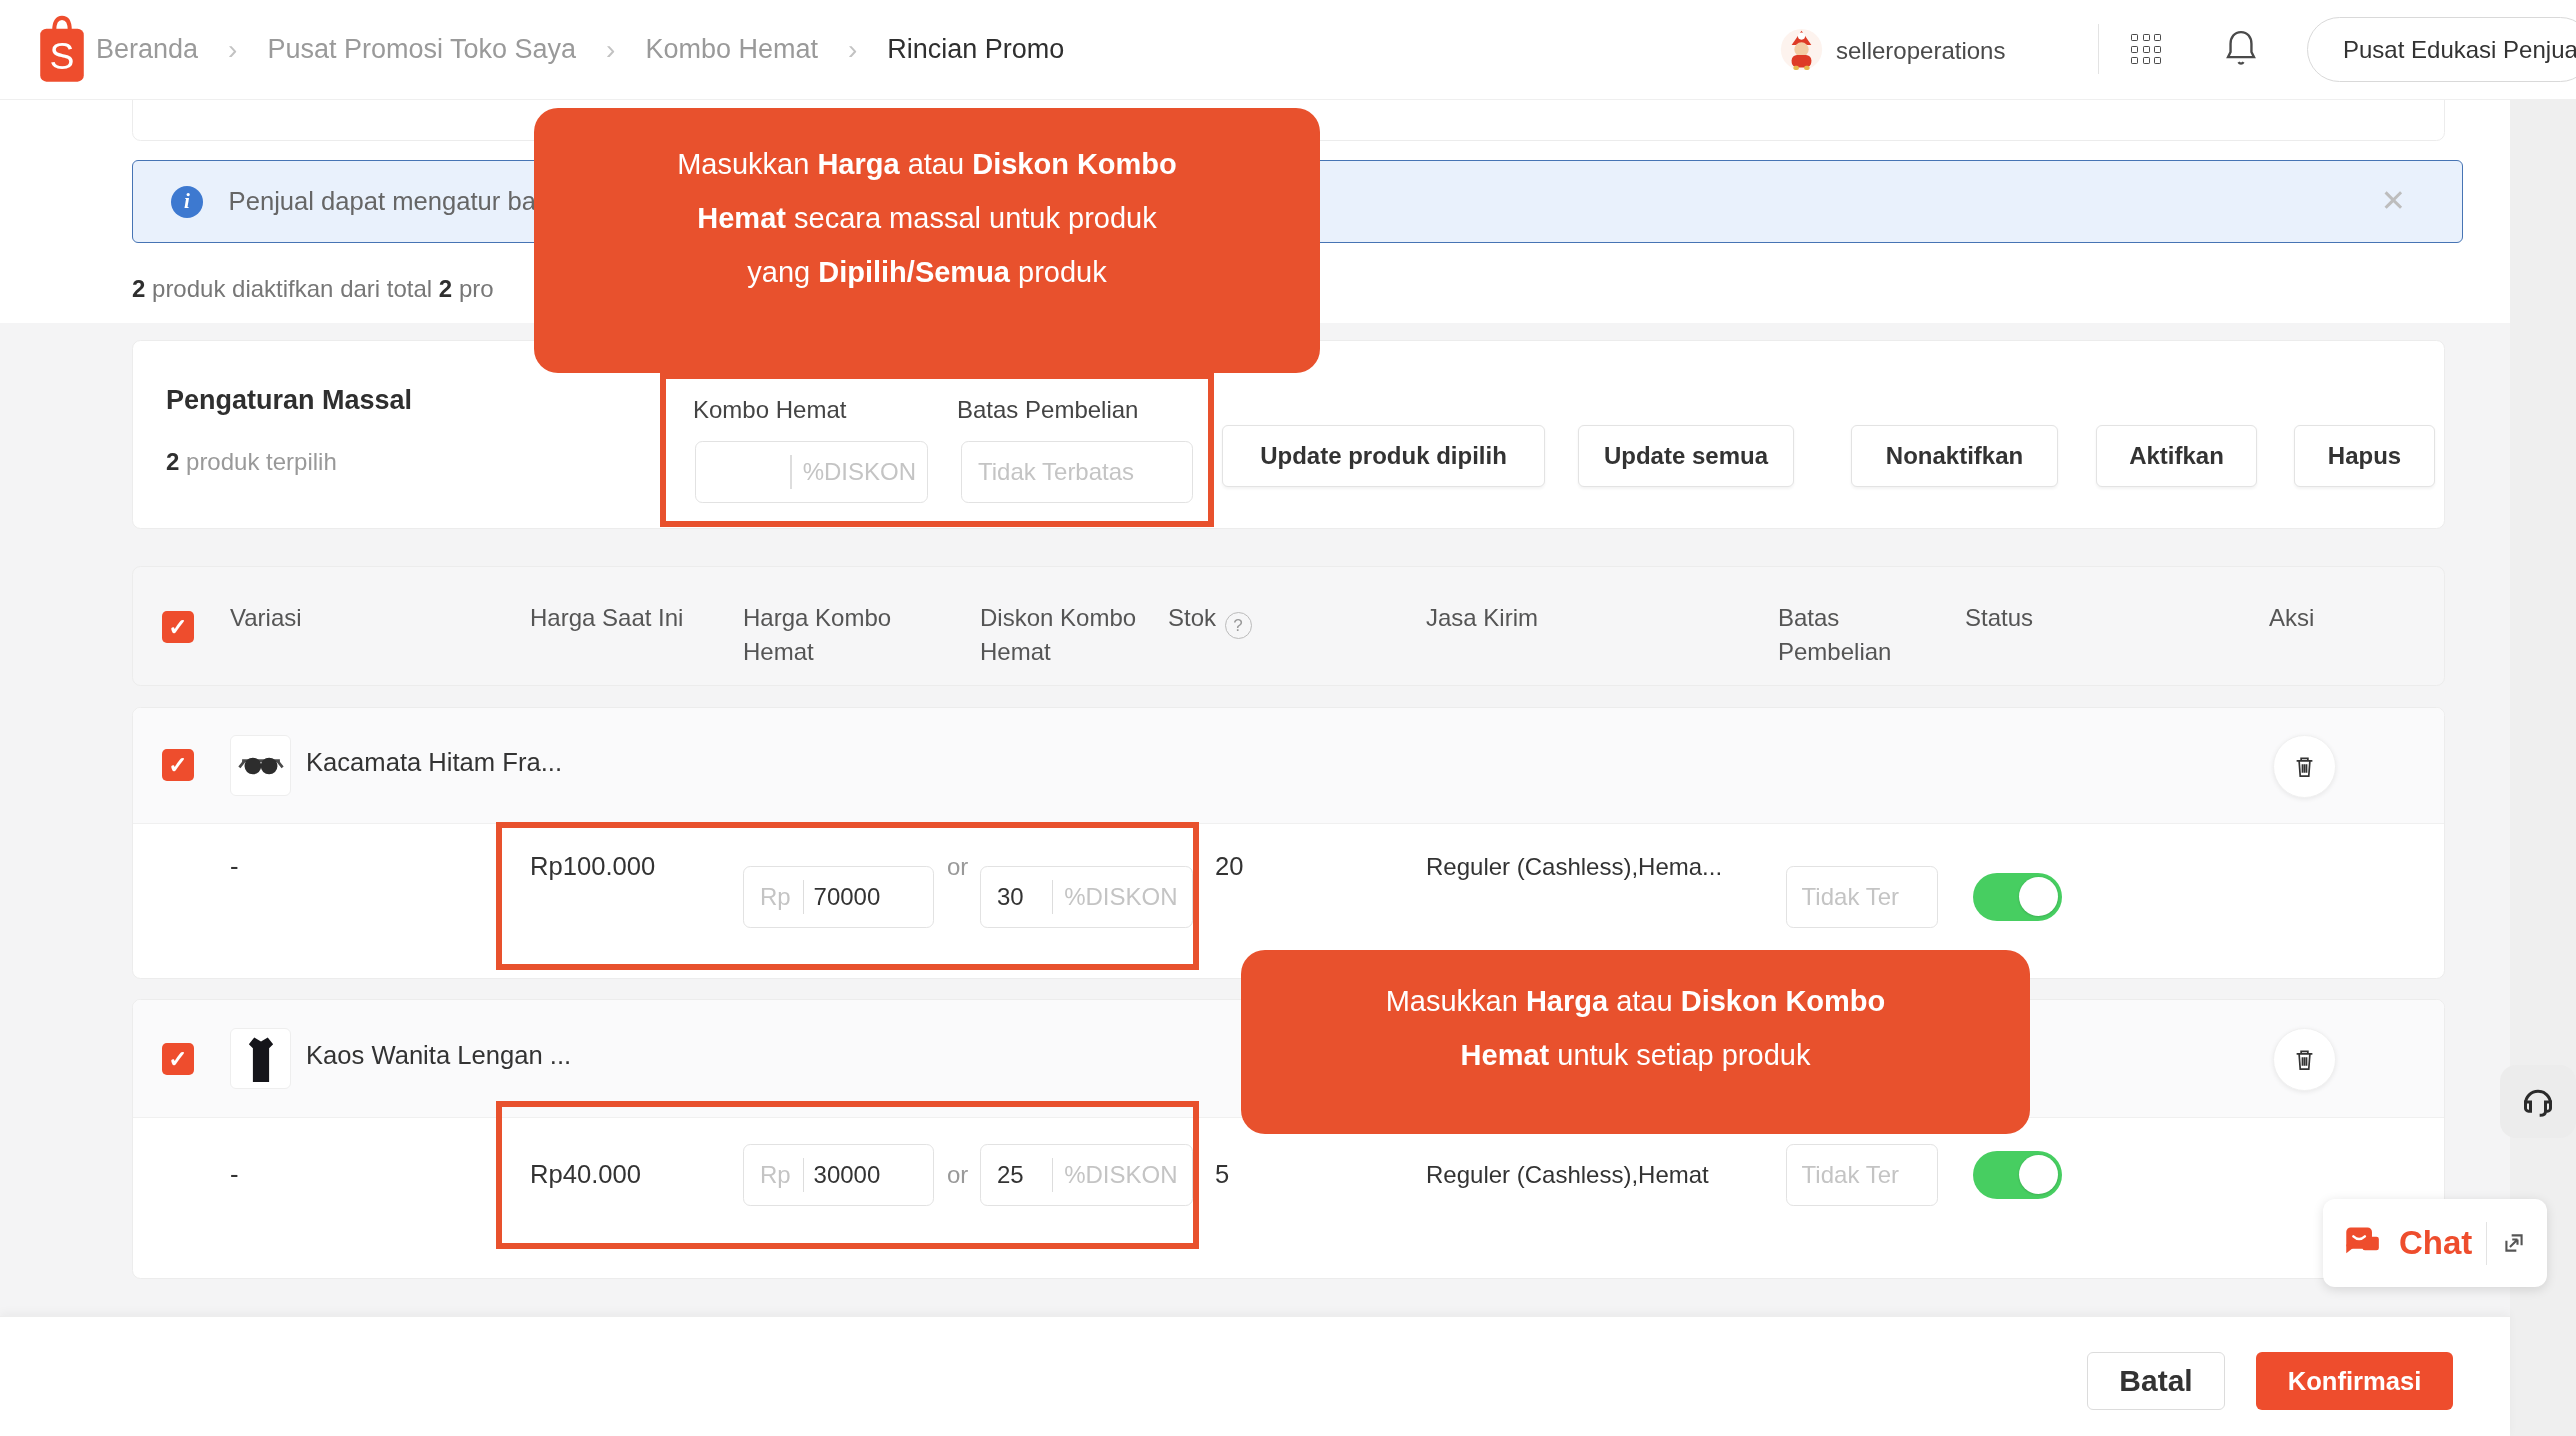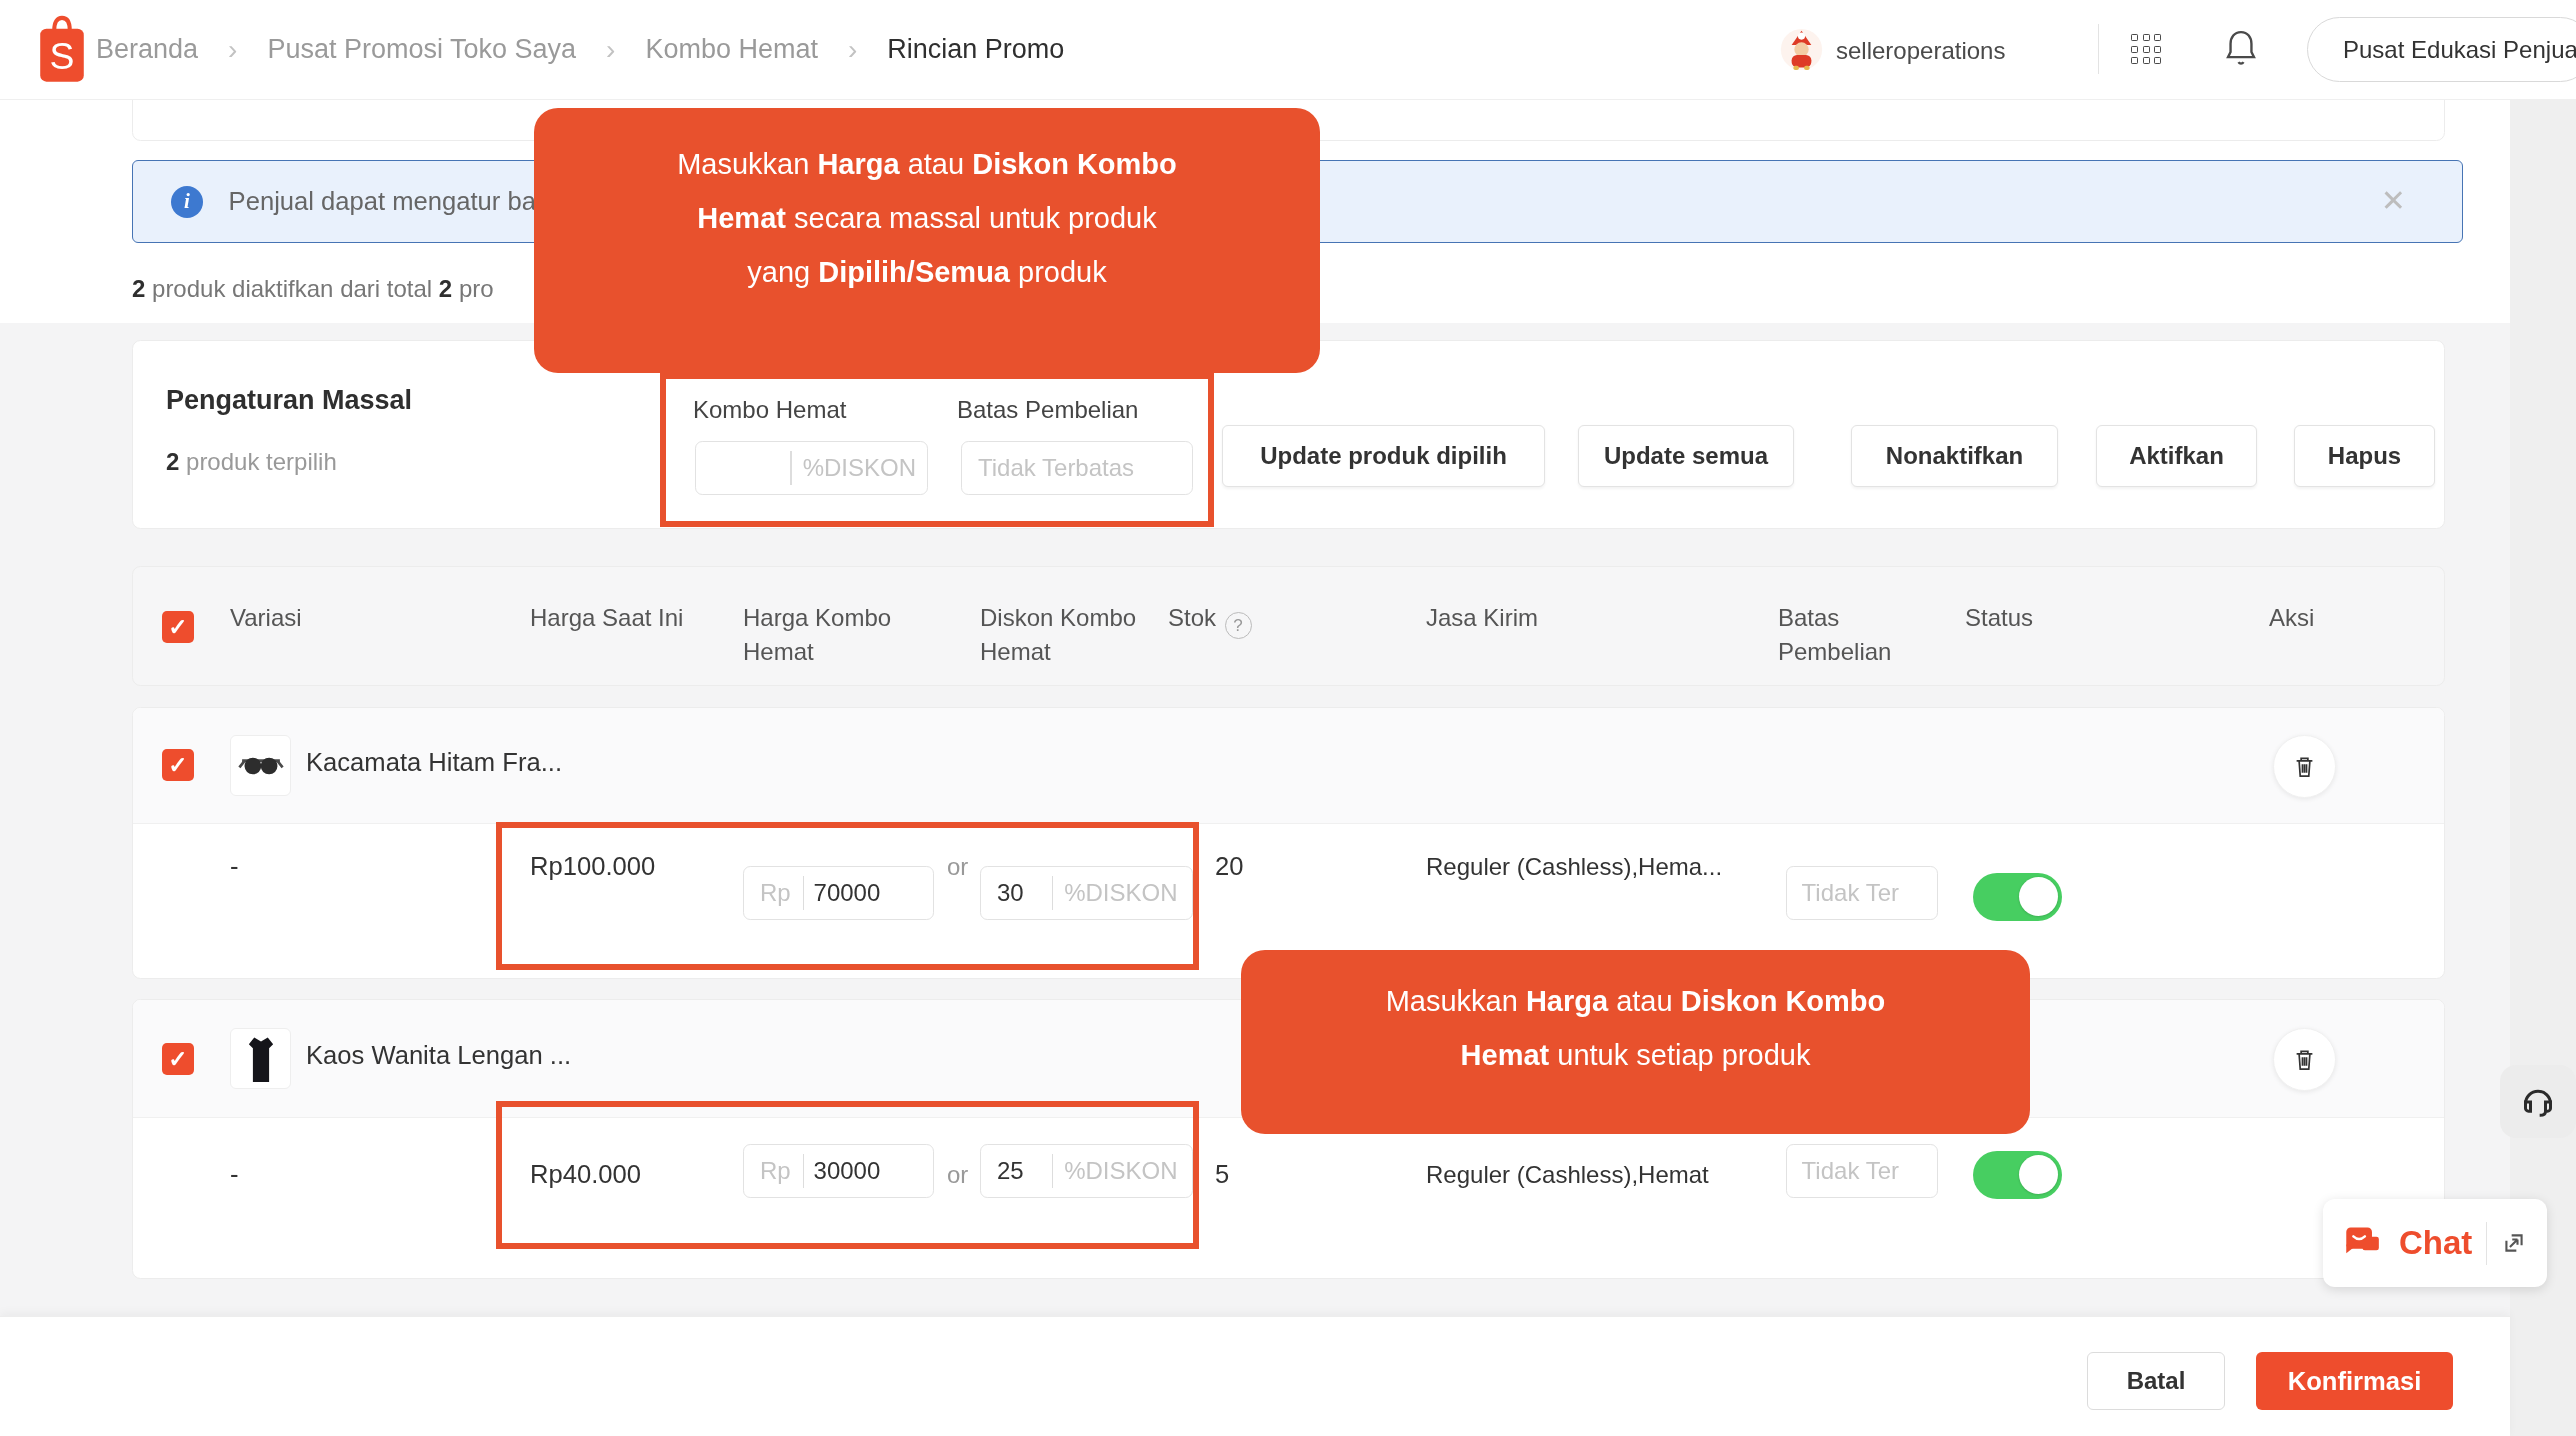--- a/index.html
+++ b/index.html
@@ -31,21 +31,21 @@
   
   .tip{background:#E8512D;border-radius:24px;color:#fff;text-align:center;z-index:60;}
   .tip .ln{font-size:29px;line-height:54px;white-space:nowrap;}
   .tip b{font-weight:700;}
   
   .hibox{border:6.7px solid #E8512D;box-sizing:border-box;z-index:50;pointer-events:none;}
   
   .ptitle{font-size:27px;font-weight:700;color:#2f2f2f;}
   .psub{font-size:24px;color:#999;}
   .flabel{font-size:24px;color:#444;white-space:nowrap;}
-  .ibox{box-sizing:border-box;background:#fff;border:1.2px solid #e2e2e2;border-radius:7.3px;height:54px;
+  .ibox{box-sizing:border-box;background:#fff;border:1.2px solid #e2e2e2;border-radius:7.3px;height:62px;
         display:flex;align-items:center;overflow:hidden;}
   .ibox .sep{width:1.2px;height:34px;background:#ddd;flex:0 0 auto;}
   .ibox .sfx{color:#c4c4c4;font-size:24px;padding:0 11px;white-space:nowrap;}
   .ibox .pfx{color:#c4c4c4;font-size:24px;padding:0 12px 0 16px;white-space:nowrap;}
   .ipt{border:none;outline:none;font-family:inherit;font-size:24px;color:#333;min-width:0;background:transparent;}
   .ipt::placeholder{color:#c4c4c4;}
   .wbtn{box-sizing:border-box;height:62px;background:#fff;border:1.2px solid #e3e3e3;border-radius:6px;
         display:flex;align-items:center;justify-content:center;font-size:24px;font-weight:700;color:#333;
         box-shadow:0 1.2px 3px rgba(0,0,0,.05);cursor:pointer;white-space:nowrap;}
   
@@ -65,21 +65,21 @@
   .jasa{font-size:24px;}
   .trashbtn{width:61px;height:61px;border-radius:50%;background:#fff;border:1.2px solid #f0f0f0;
             box-shadow:0 1.2px 4.9px rgba(0,0,0,.08);display:flex;align-items:center;justify-content:center;cursor:pointer;}
   .toggle{width:89px;height:48px;border-radius:24px;background:#47CE61;position:relative;cursor:pointer;}
   .toggle .knob{position:absolute;right:4.3px;top:4.3px;width:39px;height:39px;border-radius:50%;background:#fff;
                 box-shadow:0 0.6px 2.4px rgba(0,0,0,.2);}
   
   .footer{left:0;top:1316px;width:2510px;height:121px;background:#fff;border-top:0.6px solid #ededed;
           box-shadow:0 -3.7px 8.5px rgba(0,0,0,.04);z-index:30;}
   .btn-cancel{box-sizing:border-box;width:138px;height:58px;background:#fff;border:1.2px solid #dcdcdc;border-radius:6px;
-              display:flex;align-items:center;justify-content:center;font-size:24px;font-weight:600;color:#333;cursor:pointer;}
+              display:flex;align-items:center;justify-content:center;font-size:30px;font-weight:600;color:#333;cursor:pointer;}
   .btn-confirm{width:197px;height:58px;background:#EE4D2D;border-radius:6px;display:flex;align-items:center;
                justify-content:center;font-size:25.6px;font-weight:600;color:#ffffff;cursor:pointer;}
   
   .chatcard{left:2323px;top:1199px;width:224px;height:88px;background:#fff;border-radius:12px;
             box-shadow:0 2.4px 11px rgba(0,0,0,.12);display:flex;align-items:center;justify-content:center;gap:13.4px;z-index:40;}
   .chatlabel{font-size:33px;font-weight:700;color:#EE4D2D;}
   .headset{left:2500px;top:1065px;width:76px;height:73px;background:#ECECEC;border-radius:16px;
            display:flex;align-items:center;justify-content:center;z-index:40;}
   .rstrip{left:2510px;top:99px;width:66px;height:1338px;background:#EFEFEF;}
   .white-top{left:0;top:99px;width:2510px;height:224px;background:#fff;}

